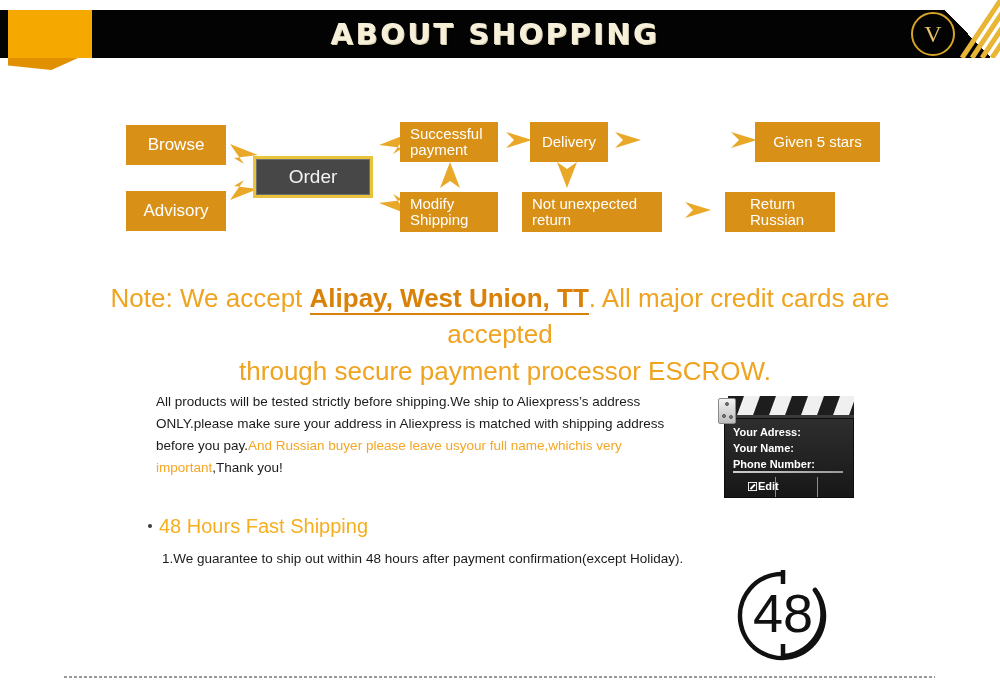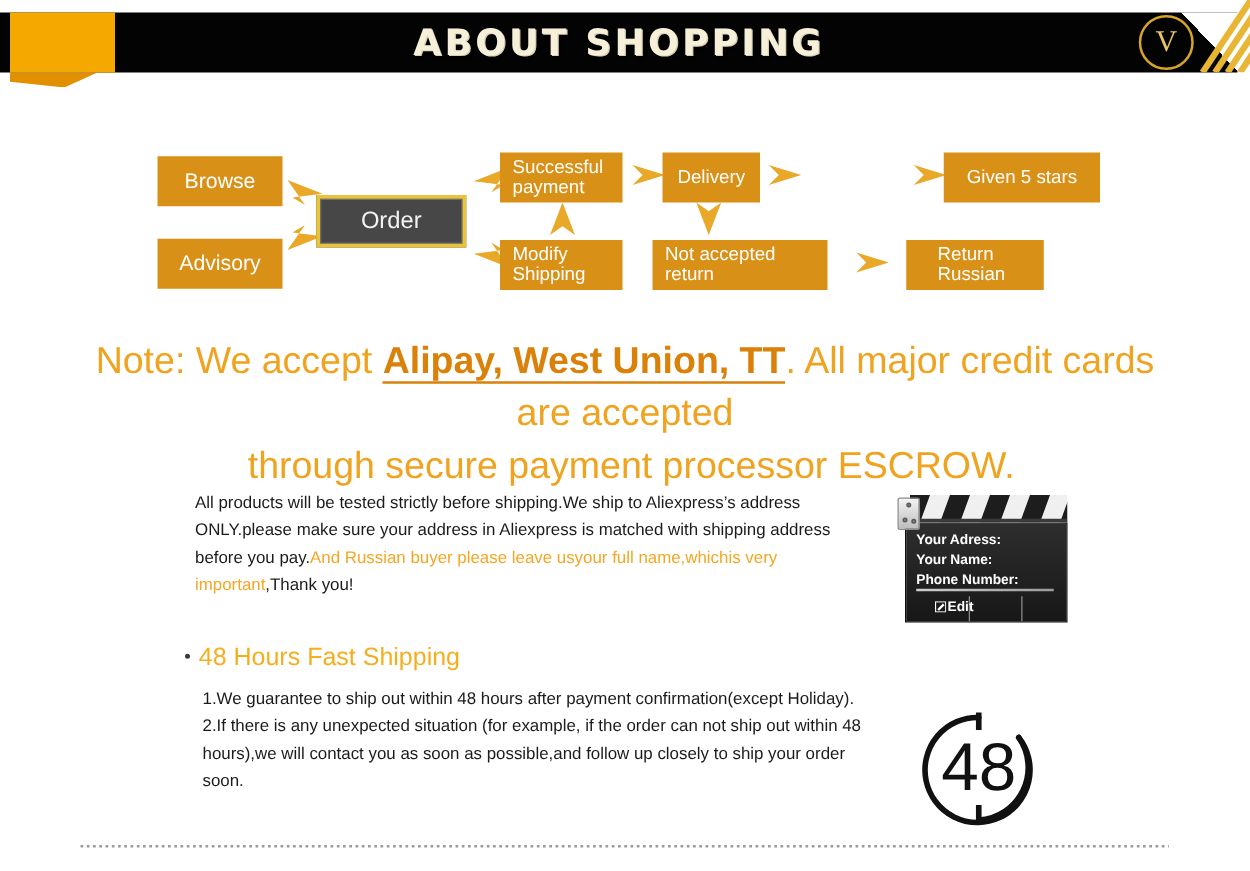--- a/index.html
+++ b/index.html
@@ -62,22 +62,22 @@
   .fbox-order {
     position:absolute; background:#474747; color:#f2f2f2;
     border:3px solid #E8C33C; font-size:19px;
     display:flex; align-items:center; justify-content:center;
     box-shadow: inset 0 0 0 1px #6f6f6f;
   }
   .arrow { position:absolute; }
 
   
   .note {
-    position:absolute; left:70px; top:268px; width:860px;
-    color:#EFA31F; font-size:30px; line-height:1.4;
+    position:absolute; left:70px; top:280px; width:860px;
+    color:#EFA31F; font-size:26px; line-height:1.4;
     font-family:"Liberation Sans", sans-serif;
   }
   .note .l1 { display:block; text-align:center; }
   .note .l2 { display:block; text-align:center; padding-left:10px; }
   .note b { color:#D98108; font-weight:bold; border-bottom:2px solid #D98108; }
 
   
   .sec { position:absolute; }
   .sec-head {
     color:#F5AE1E; font-size:20px; font-weight:normal; white-space:nowrap;
@@ -218,21 +218,21 @@
     <svg class="arrow" style="left:729px; top:22px;" width="30" height="20">
       <path d="M2,2 L28,10 L2,18 L10,10 Z" fill="#E9A827"></path>
     </svg>
 
     <div class="fbox" style="left:755px; top:14px; width:125px; height:36px; font-size:15px;">
       <span>Given 5 stars</span>
     </div>
 
     <div class="fbox two lefty" style="left:522px; top:84px; width:140px; height:36px;">
       <div>
-        <div>Not accepted</div>
+        <div>Not unexpected</div>
         <div>return</div>
       </div>
     </div>
 
     <svg class="arrow" style="left:683px; top:92px;" width="30" height="20">
       <path d="M2,2 L28,10 L2,18 L10,10 Z" fill="#E9A827"></path>
     </svg>
 
     <div class="fbox two lefty" style="left:725px; top:84px; width:110px; height:36px; padding-left:25px;">
       <div>
@@ -254,21 +254,20 @@
       <span>All products will be tested strictly before shipping.We ship to Aliexpress’s address ONLY.please make sure your address in Aliexpress is matched with shipping address before you pay.</span><span class="hl">And Russian buyer please leave usyour full name,whichis very important</span><span>,Thank you!</span>
     </div>
   </div>
 
   <div class="sec" style="left:148px; top:515px;">
     <div class="sec-head">
       <span class="bullet dark"></span><span>48 Hours Fast Shipping</span>
     </div>
     <div class="sec-body" style="margin-top:10px; margin-left:14px; width:530px;">
       <div>1.We guarantee to ship out within 48 hours after payment confirmation(except Holiday).</div>
-      <div>2.If there is any unexpected situation (for example, if the order can not ship out within 48 hours),we will contact you as soon as possible,and follow up closely to ship your order soon.</div>
     </div>
   </div>
 
   <div class="clap">
     <div class="clap-top">
       <svg width="126" height="22" viewBox="0 0 126 22">
         <rect x="0" y="0" width="126" height="22" fill="#f0f0f0"></rect>
         <g fill="#1d1d1d">
           <polygon points="0,0 16,0 8,22 -8,22"></polygon>
           <polygon points="32,0 48,0 40,22 24,22"></polygon>

